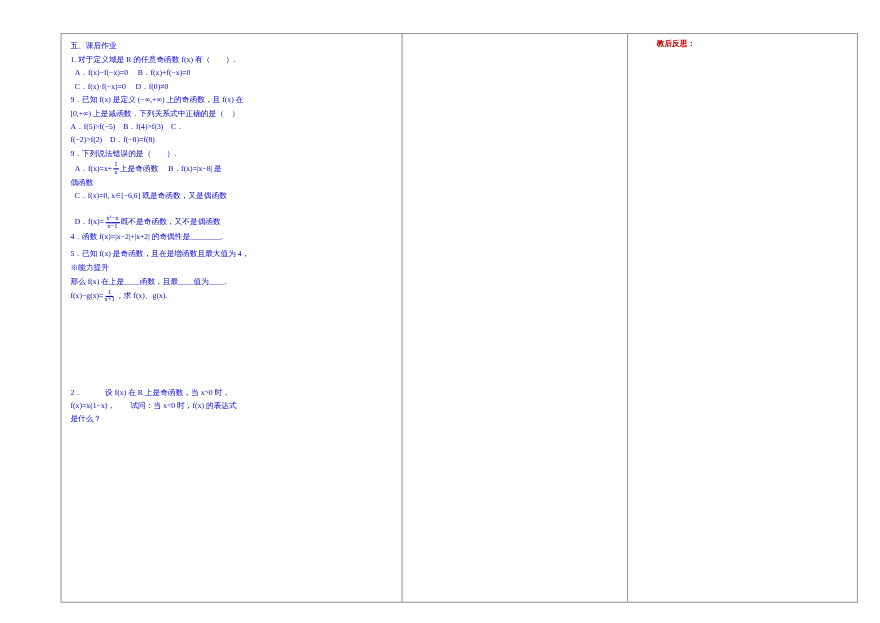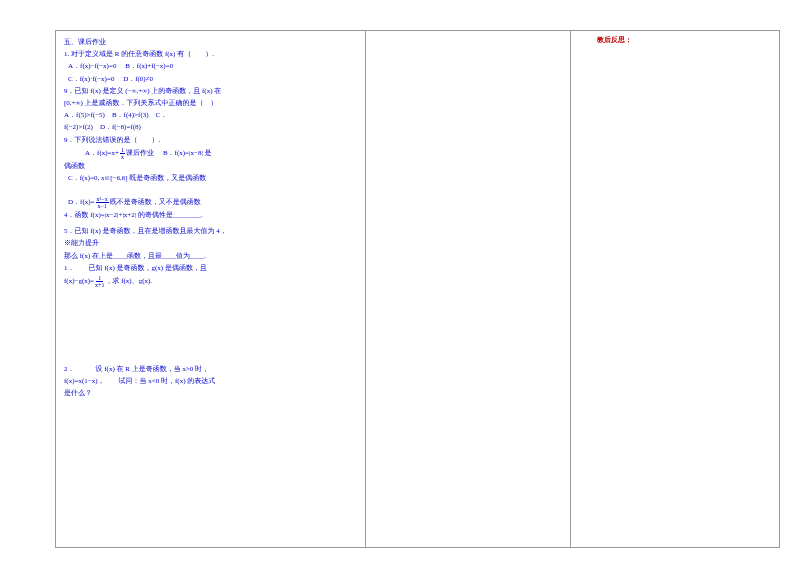--- a/index.html
+++ b/index.html
@@ -86,48 +86,47 @@
       &nbsp;&nbsp;
       <span>C．</span>
     </div>
     <div class="line">
       <span>f(−2)&gt;f(2)</span>
       &nbsp;&nbsp;
       <span>D．f(−8)=f(8)</span>
     </div>
 
     <div class="line">9．下列说法错误的是（　　）.</div>
-    <div class="line indent" style="display:flex;align-items:center;gap:1px;margin-left:17px;">
+    <div class="line indent" style="display:flex;align-items:center;gap:1px;">
       <span>A．f(x)=x+</span>
       <span style="display:inline-flex;flex-direction:column;align-items:center;font-size:6px;line-height:1;">
         <span style="border-bottom:0.5px solid #0000cc;padding:0 1px;">1</span>
         <span>x</span>
       </span>
-      <span> 课后作业</span>
+      <span> 上是奇函数</span>
       &nbsp;&nbsp;&nbsp;&nbsp;
       <span>B．f(x)=|x−8| 是</span>
     </div>
     <div class="line">偶函数</div>
     <div class="line indent">C．f(x)=0, x∈[−6,6] 既是奇函数，又是偶函数</div>
     <div class="line indent" style="display:flex;align-items:center;gap:1px;margin-top:12px;">
       <span>D．f(x)=</span>
       <span style="display:inline-flex;flex-direction:column;align-items:center;font-size:6px;line-height:1;">
         <span style="border-bottom:0.5px solid #0000cc;padding:0 1px;">x³−x</span>
         <span>x−1</span>
       </span>
       <span> 既不是奇函数，又不是偶函数</span>
     </div>
 
     <div class="line">4．函数 f(x)=|x−2|+|x+2| 的奇偶性是________.</div>
     <div class="gap"></div>
     <div class="line">5．已知 f(x) 是奇函数，且在是增函数且最大值为 4，</div>
     <div class="line star">※能力提升</div>
 
     <div class="line">那么 f(x) 在上是____函数，且最____值为____.</div>
-    <div class="line">1．　　已知 f(x) 是奇函数，g(x) 是偶函数，且</div>
     <div class="line" style="display:flex;align-items:center;gap:1px;">
       <span>f(x)−g(x)=</span>
       <span style="display:inline-flex;flex-direction:column;align-items:center;font-size:6px;line-height:1;">
         <span style="border-bottom:0.5px solid #0000cc;padding:0 2px;">1</span>
         <span>x+1</span>
       </span>
       <span>，求 f(x)、g(x).</span>
     </div>
 
     <div class="q2">

